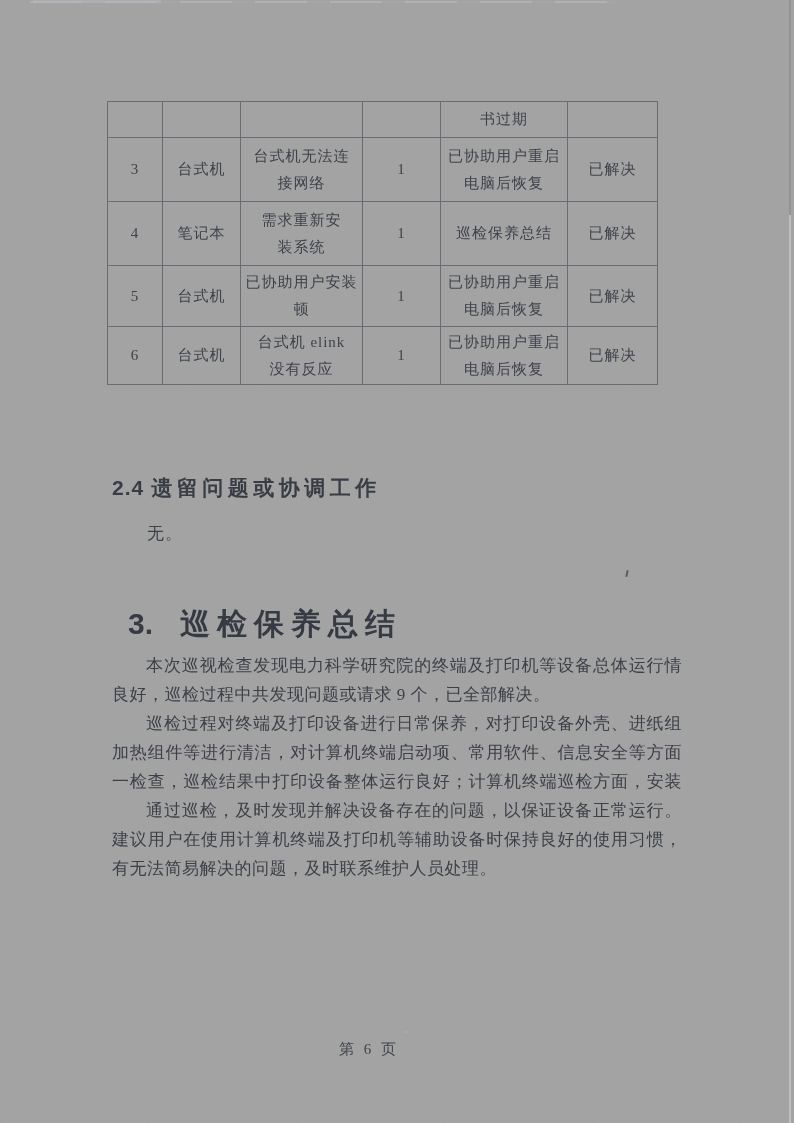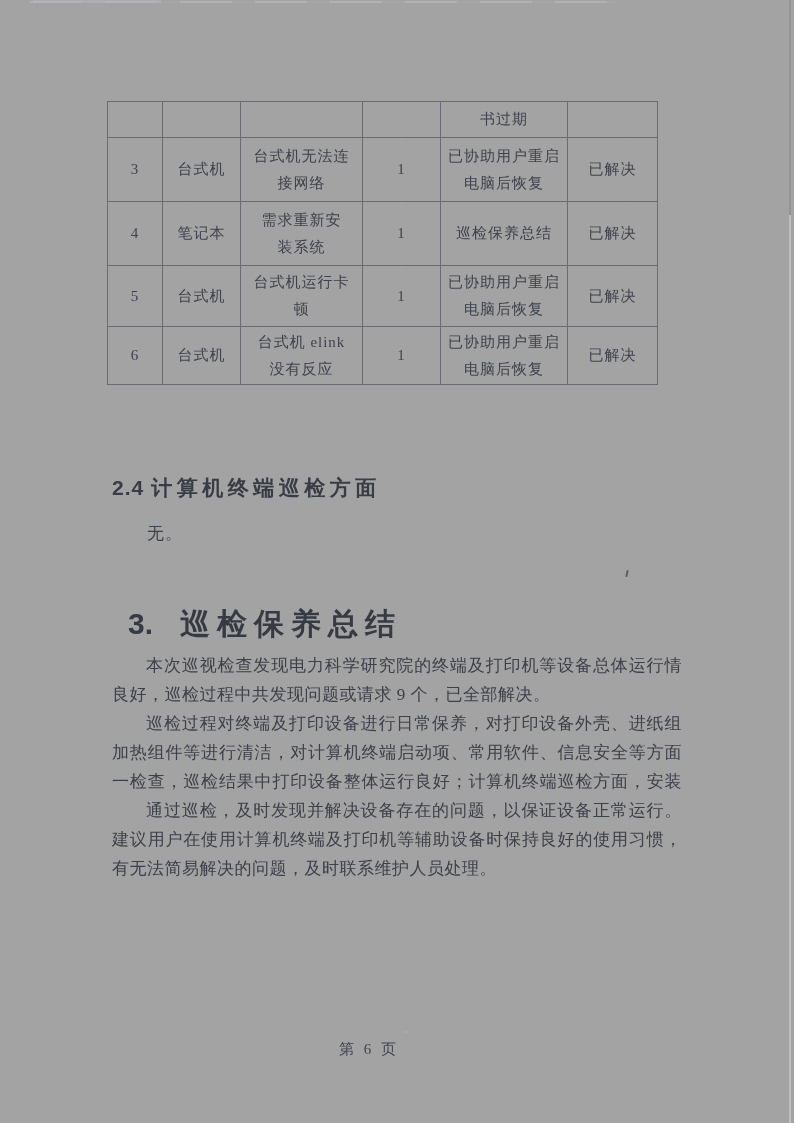--- a/index.html
+++ b/index.html
@@ -206,42 +206,42 @@
         <td>笔记本</td>
         <td>需求重新安
 装系统</td>
         <td>1</td>
         <td>巡检保养总结</td>
         <td>已解决</td>
       </tr>
       <tr class="r3">
         <td>5</td>
         <td>台式机</td>
-        <td>台式机运行卡
+        <td>已协助用户安装
 顿</td>
         <td>1</td>
         <td>已协助用户重启
 电脑后恢复</td>
         <td>已解决</td>
       </tr>
       <tr class="r4">
         <td>6</td>
         <td>台式机</td>
         <td>台式机 elink
 没有反应</td>
         <td>1</td>
         <td>已协助用户重启
 电脑后恢复</td>
         <td>已解决</td>
       </tr>
     </tbody>
   </table>
 
   <div class="h24">
-    <span class="num">2.4</span><span class="ttl">计算机终端巡检方面</span>
+    <span class="num">2.4</span><span class="ttl">遗留问题或协调工作</span>
   </div>
 
   <div class="none-text">无。</div>
 
   <div class="h3">
     <span class="num">3.</span><span class="ttl">巡检保养总结</span>
   </div>
 
   <div class="summary">
     <div class="line indent fill">本次巡视检查发现电力科学研究院的终端及打印机等设备总体运行情况</div>

